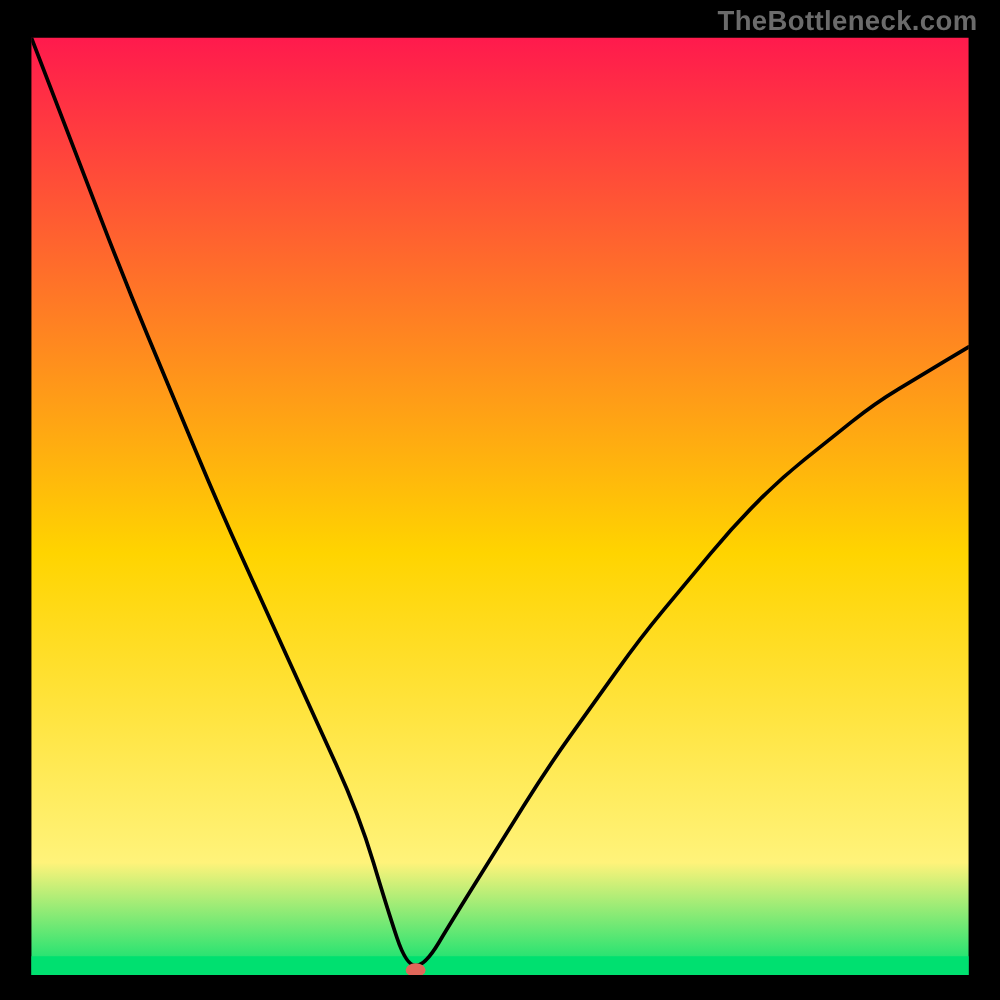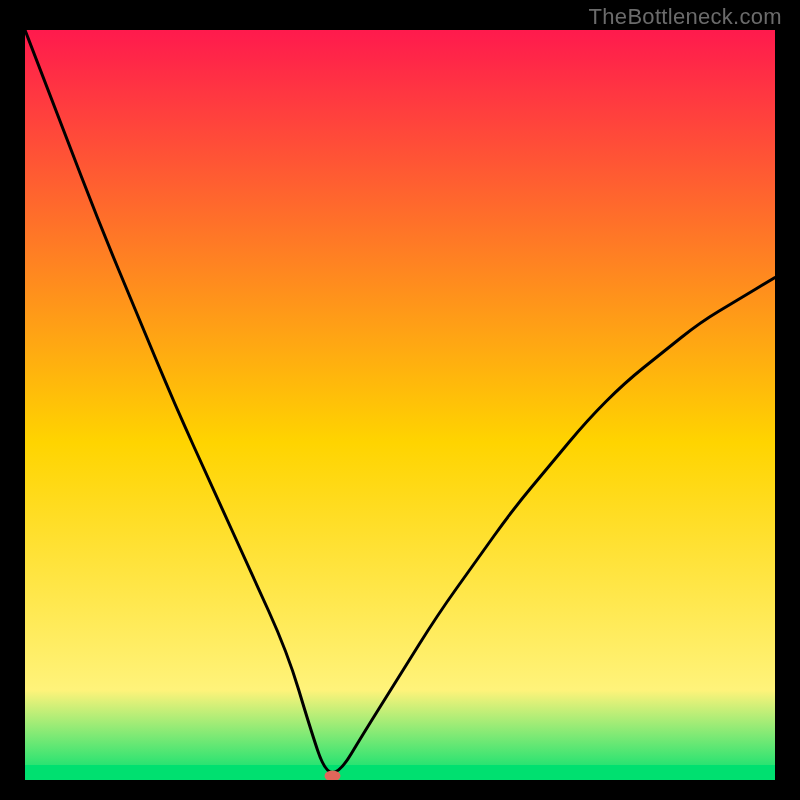--- a/index.html
+++ b/index.html
@@ -15,21 +15,21 @@
     position: absolute;
     inset: 0;
     background: #000;
   }
   .watermark {
     position: absolute;
     top: 4px;
     right: 18px;
     color: #6b6b6b;
     font-size: 22px;
-    font-weight: 400;
+    font-weight: 700;
     letter-spacing: 0.3px;
     user-select: none;
   }
   .plot {
     position: absolute;
     left: 25px;
     top: 30px;
     width: 750px;
     height: 750px;
   }

